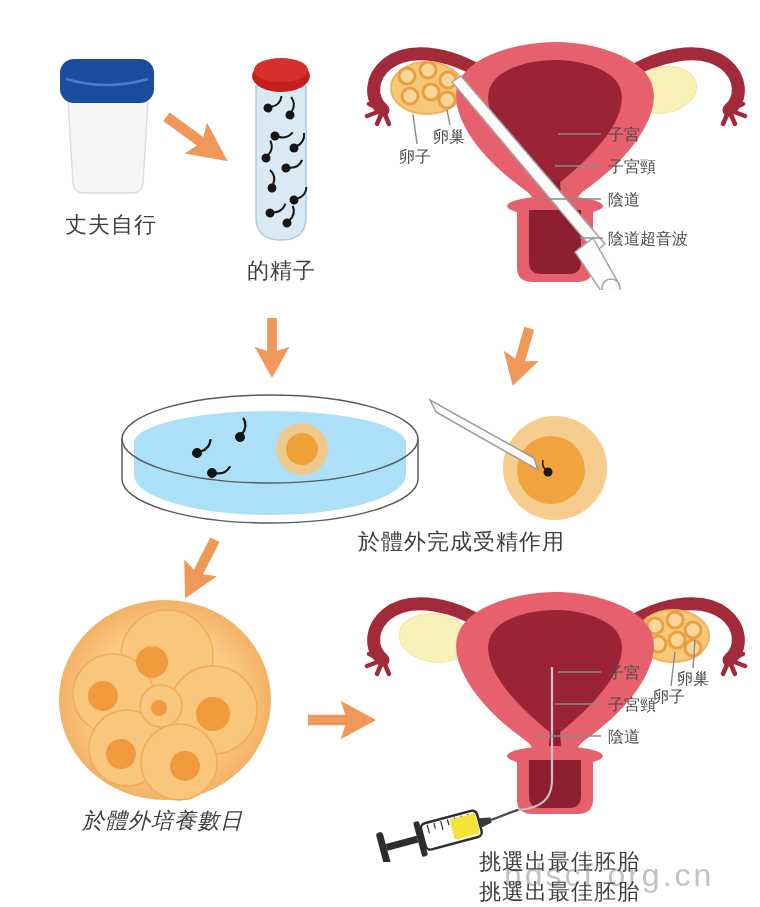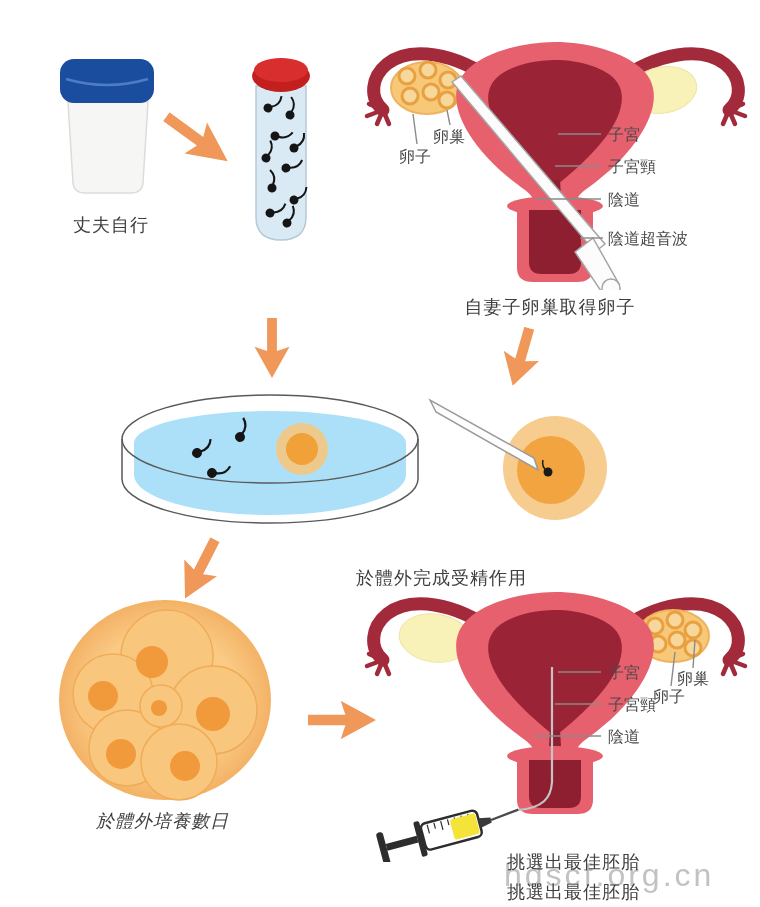--- a/index.html
+++ b/index.html
@@ -2,27 +2,27 @@
 <html><head>
 <meta charset="utf-8">
 <style>
   html,body { margin:0; padding:0; }
   .canvas {
     position:relative; width:760px; height:907px; background:#ffffff;
     overflow:hidden; font-family:"Liberation Sans", sans-serif;
   }
   .illus { position:absolute; }
   .caption {
-    position:absolute; color:#3e3e3e; font-size:18px; line-height:30px;
+    position:absolute; color:#3e3e3e; font-size:22px; line-height:30px;
     text-align:center; letter-spacing:1px;
   }
   #cap-collect   { left:51px;  top:210px; width:120px; }
   #cap-separate  { left:204px; top:256px; width:155px; }
   #cap-retrieve  { left:430px; top:292px; width:240px; }
-  #cap-fertilize { left:324px; top:527px; width:235px;margin-top:36px; }
+  #cap-fertilize { left:344px; top:527px; width:235px; }
   #cap-culture   { left:80px;  top:806px; width:165px;font-style:italic; }
   #cap-transfer  { left:475px; top:847px; width:165px;text-align:right; }
   .watermark {
     position:absolute; left:504px; top:857px; width:256px;
     font-size:32px; letter-spacing:3px; color:rgba(183,183,183,0.85);
   }
   .arrow { position:absolute; }
   #arrow1 { left:159px; top:116px; width:76px; height:46px; transform:rotate(36deg); }
   #arrow2 { left:242px; top:327px; width:60px; height:42px; transform:rotate(90deg); }
   #arrow3 { left:491px; top:335px; width:60px; height:44px; transform:rotate(106deg); }
@@ -74,20 +74,21 @@
       <use href="#spermA" transform="translate(36,116) rotate(30)"></use>
       <use href="#spermA" transform="translate(22,136) rotate(-40)"></use>
       <use href="#spermA" transform="translate(44,148) rotate(10)"></use>
       <use href="#spermA" transform="translate(20,161) rotate(25)"></use>
       <use href="#spermA" transform="translate(37,171) rotate(-15)"></use>
     </g>
     <ellipse cx="31" cy="24" rx="29" ry="16" fill="#C31F1F"></ellipse>
     <ellipse cx="31" cy="18" rx="27" ry="12" fill="#D92E2E"></ellipse>
   </svg>
   <div id="cap-separate" class="caption">
+    <span style="display:block">的精子</span>
   </div>
 
   <svg id="uterus-top" class="illus" viewBox="0 0 402 268">
     <g stroke="#A22A3B" fill="none" stroke-linecap="round">
       <path d="M 140,60 C 100,30 55,24 32,42 C 16,55 14,76 28,88" stroke-width="13"></path>
       <path d="M 262,60 C 302,30 347,24 370,42 C 386,55 388,76 374,88" stroke-width="13"></path>
       <g stroke-width="4.5">
         <path d="M 28,88 L 14,82"></path>
           <path d="M 28,88 L 12,94"></path>
           <path d="M 28,88 L 22,102"></path>
@@ -129,21 +130,20 @@
       <path d="M 180,177 L 246,177"></path>
       <path d="M 225,216 L 248,216"></path>
     </g>
     <text class="lbl" x="44" y="140">卵子</text>
     <text class="lbl" x="78" y="120">卵巢</text>
     <text class="lbl" x="253" y="118">子宮</text>
     <text class="lbl" x="253" y="150">子宮頸</text>
     <text class="lbl" x="253" y="183">陰道</text>
     <text class="lbl" x="253" y="222">陰道超音波</text>
   </svg>
-  <div id="cap-retrieve" class="caption">自妻子卵巢取得卵子</div>
 
   <div id="arrow2" class="arrow">
     <svg width="60" height="42" viewBox="0 0 100 60" preserveAspectRatio="none">
       <polygon points="0,23 55,23 48,5 100,30 48,55 55,37 0,37" fill="#F0975A"></polygon>
     </svg>
   </div>
   <div id="arrow3" class="arrow">
     <svg width="60" height="44" viewBox="0 0 100 60" preserveAspectRatio="none">
       <polygon points="0,23 55,23 48,5 100,30 48,55 55,37 0,37" fill="#F0975A"></polygon>
     </svg>

